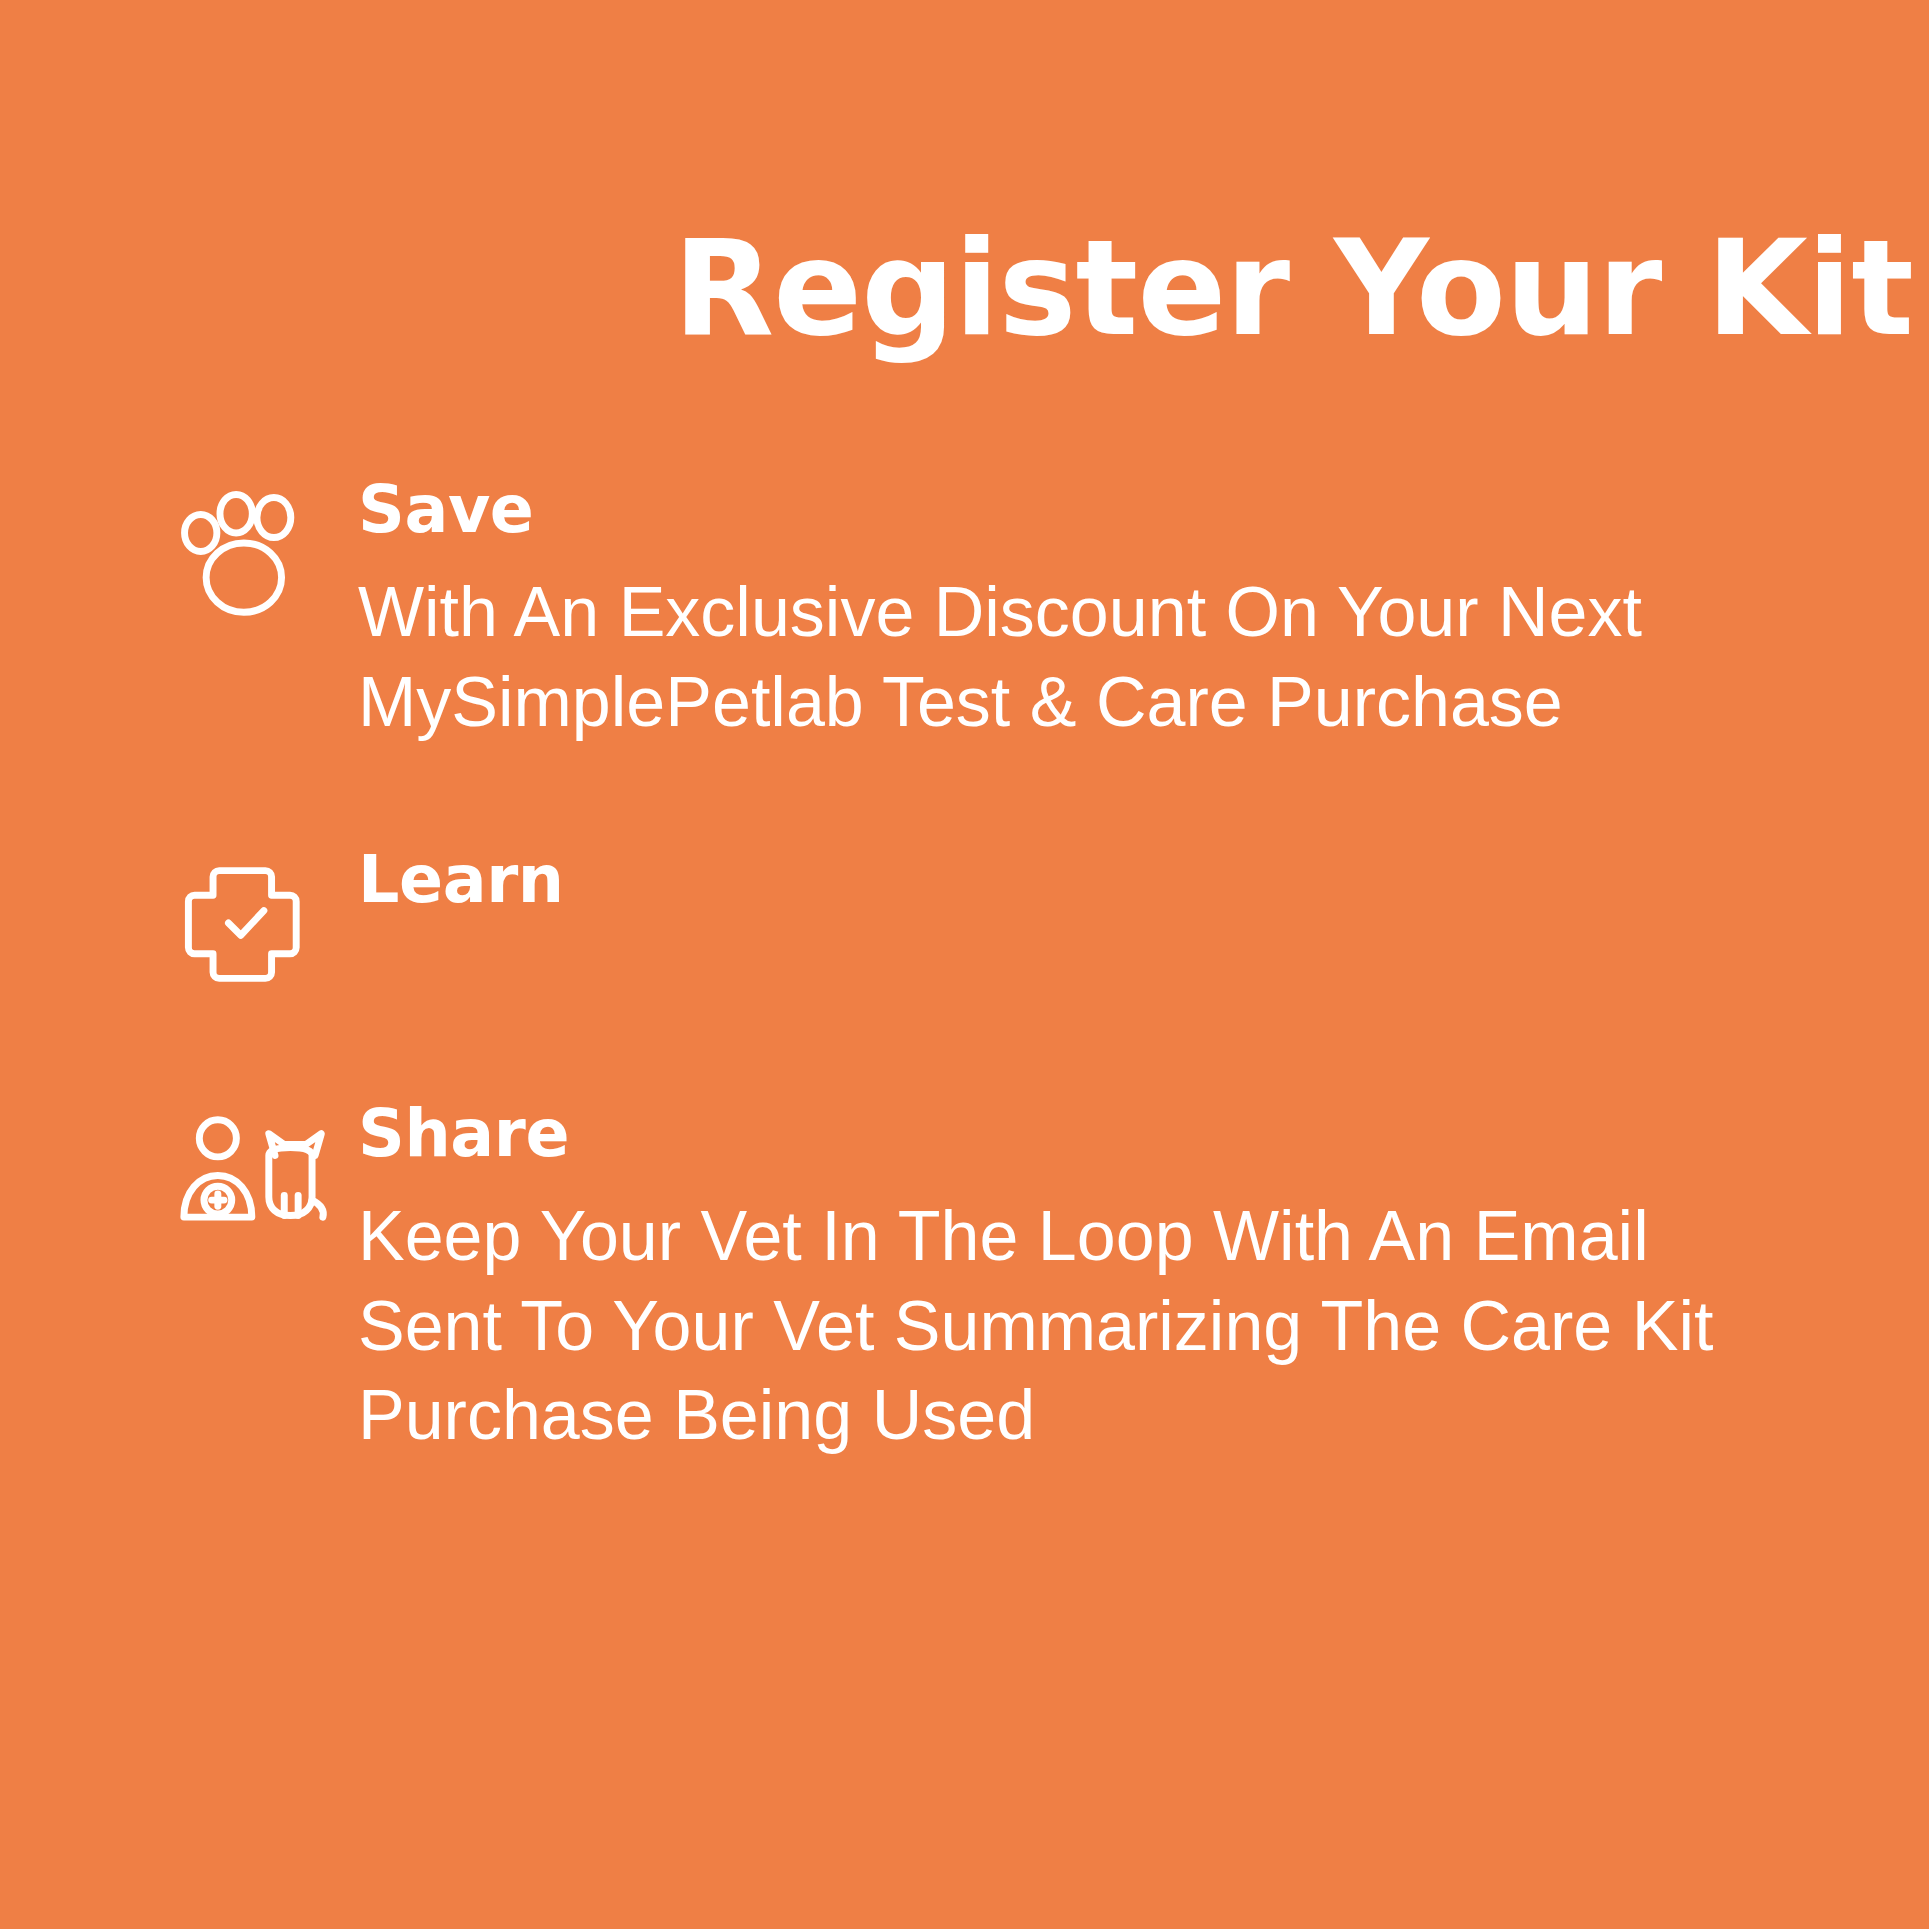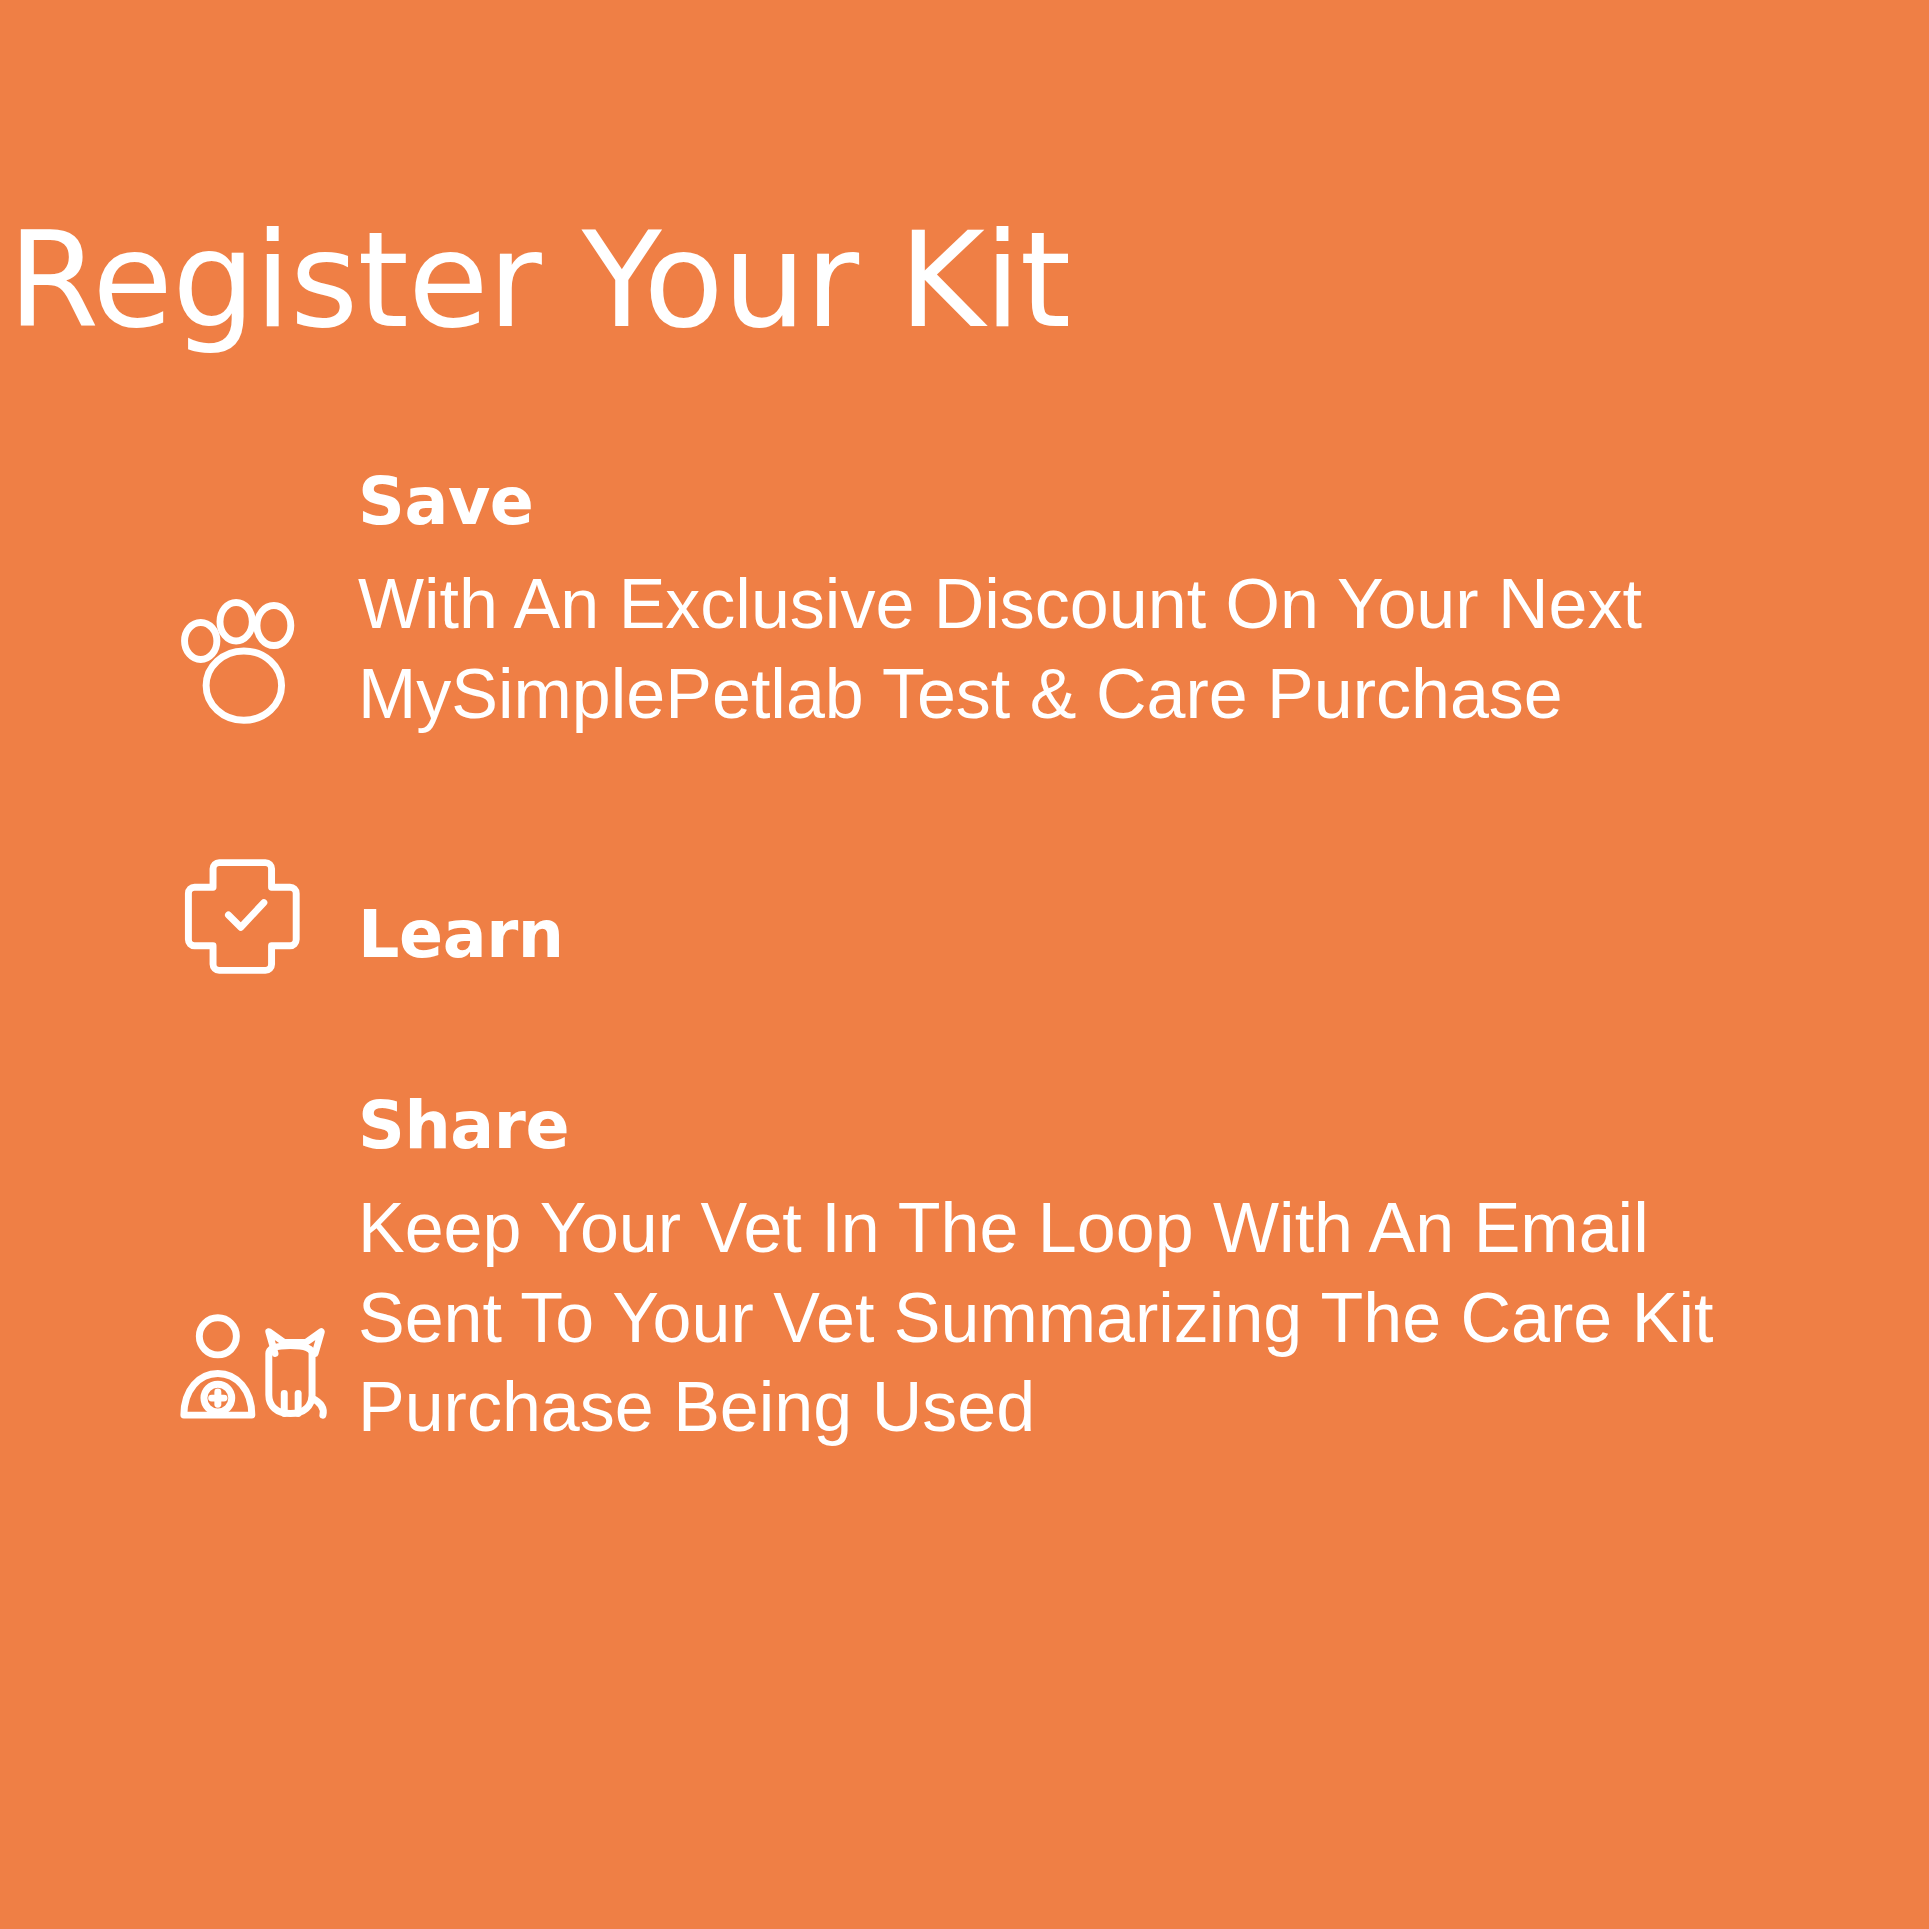--- a/index.html
+++ b/index.html
@@ -14,38 +14,38 @@
     overflow: hidden;
   }
   .page {
     position: relative;
     width: 1929px;
     height: 1929px;
     box-sizing: border-box;
     padding: 0;
   }
   .title {
-    margin: 8px;
+    margin: 16px;
     padding-top: 207px;
-    text-align: left;
+    text-align: right;
     color: #ffffff;
     font-size: 131px;
-    font-weight: normal;
+    font-weight: bold;
     letter-spacing: -0.8px;
     line-height: 1;
     font-family: "DejaVu Sans", sans-serif;
   }
   .features {
     margin-top: 123px;
     padding-left: 173px;
     padding-right: 92px;
   }
   .feature {
     display: flex;
-    align-items: flex-end;
+    align-items: flex-start;
     margin-bottom: 100px;
   }
   .feature:last-child {
     margin-bottom: 1px;
   }
   .icon-box {
     flex: 0 0 185px;
     width: 185px;
     height: 154px;
     display: flex;

